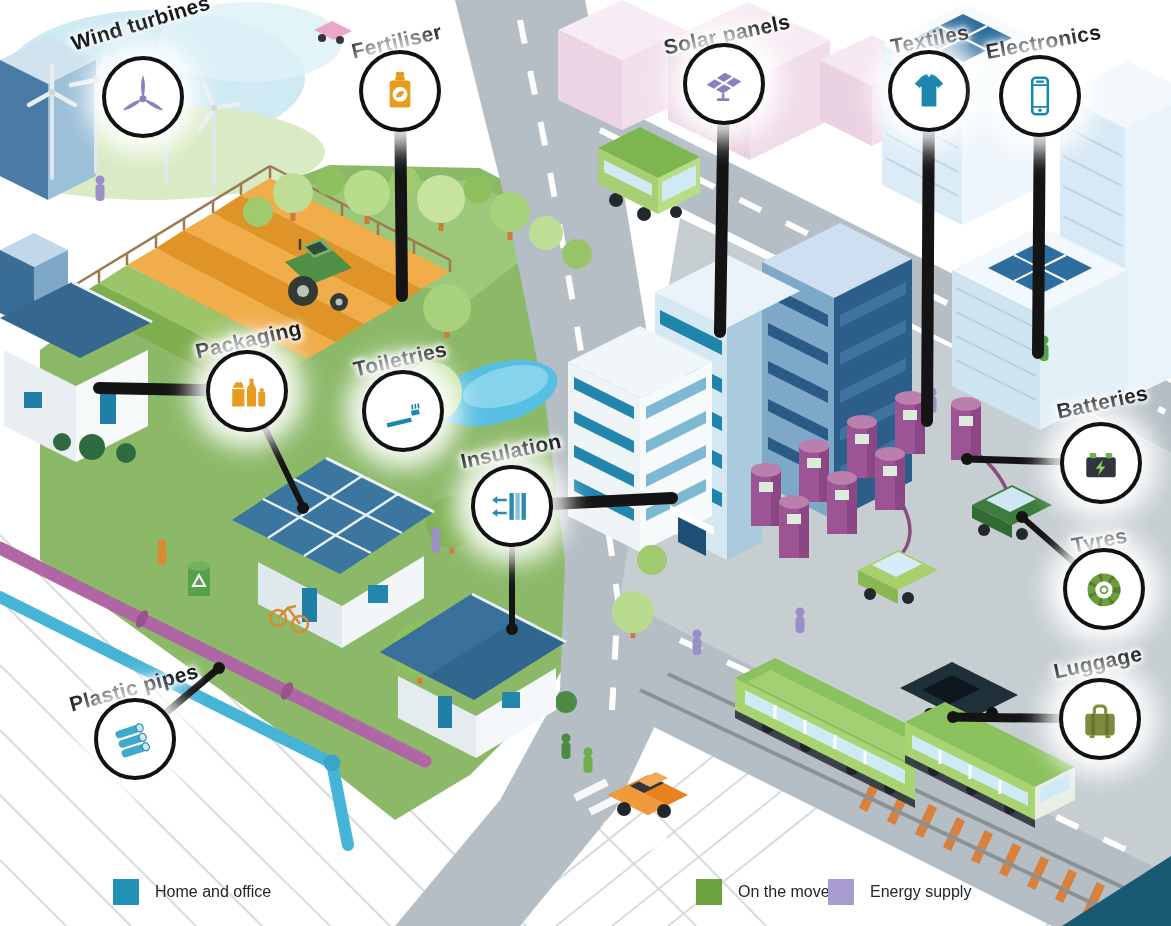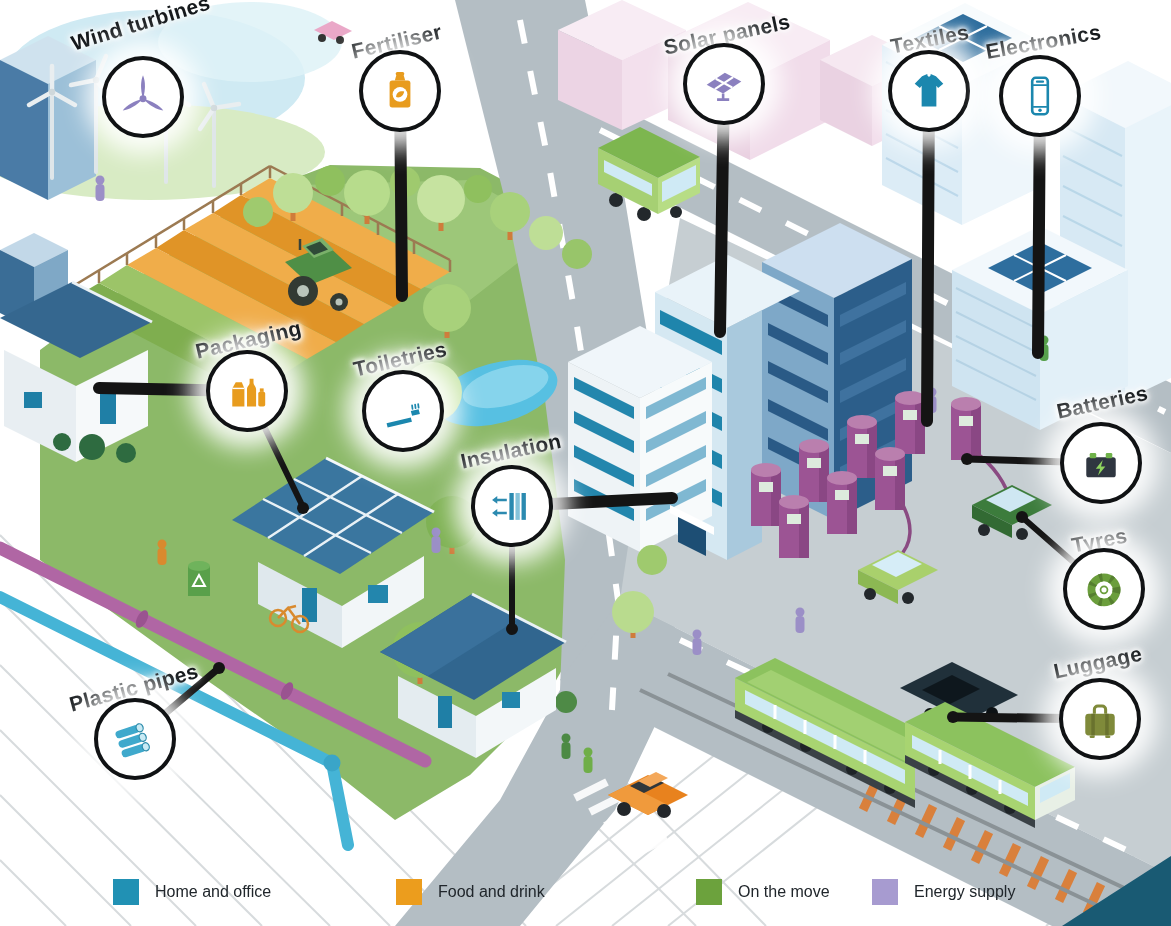--- a/index.html
+++ b/index.html
@@ -616,27 +616,23 @@
       <ellipse cx="40" cy="42.5" rx="4" ry="4.7" fill="#c9eaf4" stroke="#2e8cab" stroke-width="1.4"></ellipse>
     </g>
   </svg>
 </div>
 
 <div class="legend">
   <div class="legend-item" style="left:113px;">
     <span class="legend-swatch" style="background:#2191b4;"></span>
     <span class="legend-label">Home and office</span>
   </div>
-  <div class="legend-item" style="left:396px;">
-    <span class="legend-swatch" style="background:#ec9d1d;"></span>
-    <span class="legend-label">Food and drink</span>
-  </div>
   <div class="legend-item" style="left:652px;padding-left:44px;">
     <span class="legend-swatch" style="background:#6ca23d;"></span>
     <span class="legend-label">On the move</span>
   </div>
-  <div class="legend-item" style="left:872px;">
+  <div class="legend-item" style="left:828px;">
     <span class="legend-swatch" style="background:#a79bd0;"></span>
     <span class="legend-label">Energy supply</span>
   </div>
 </div>
 
 </div>
 
 </body></html>

